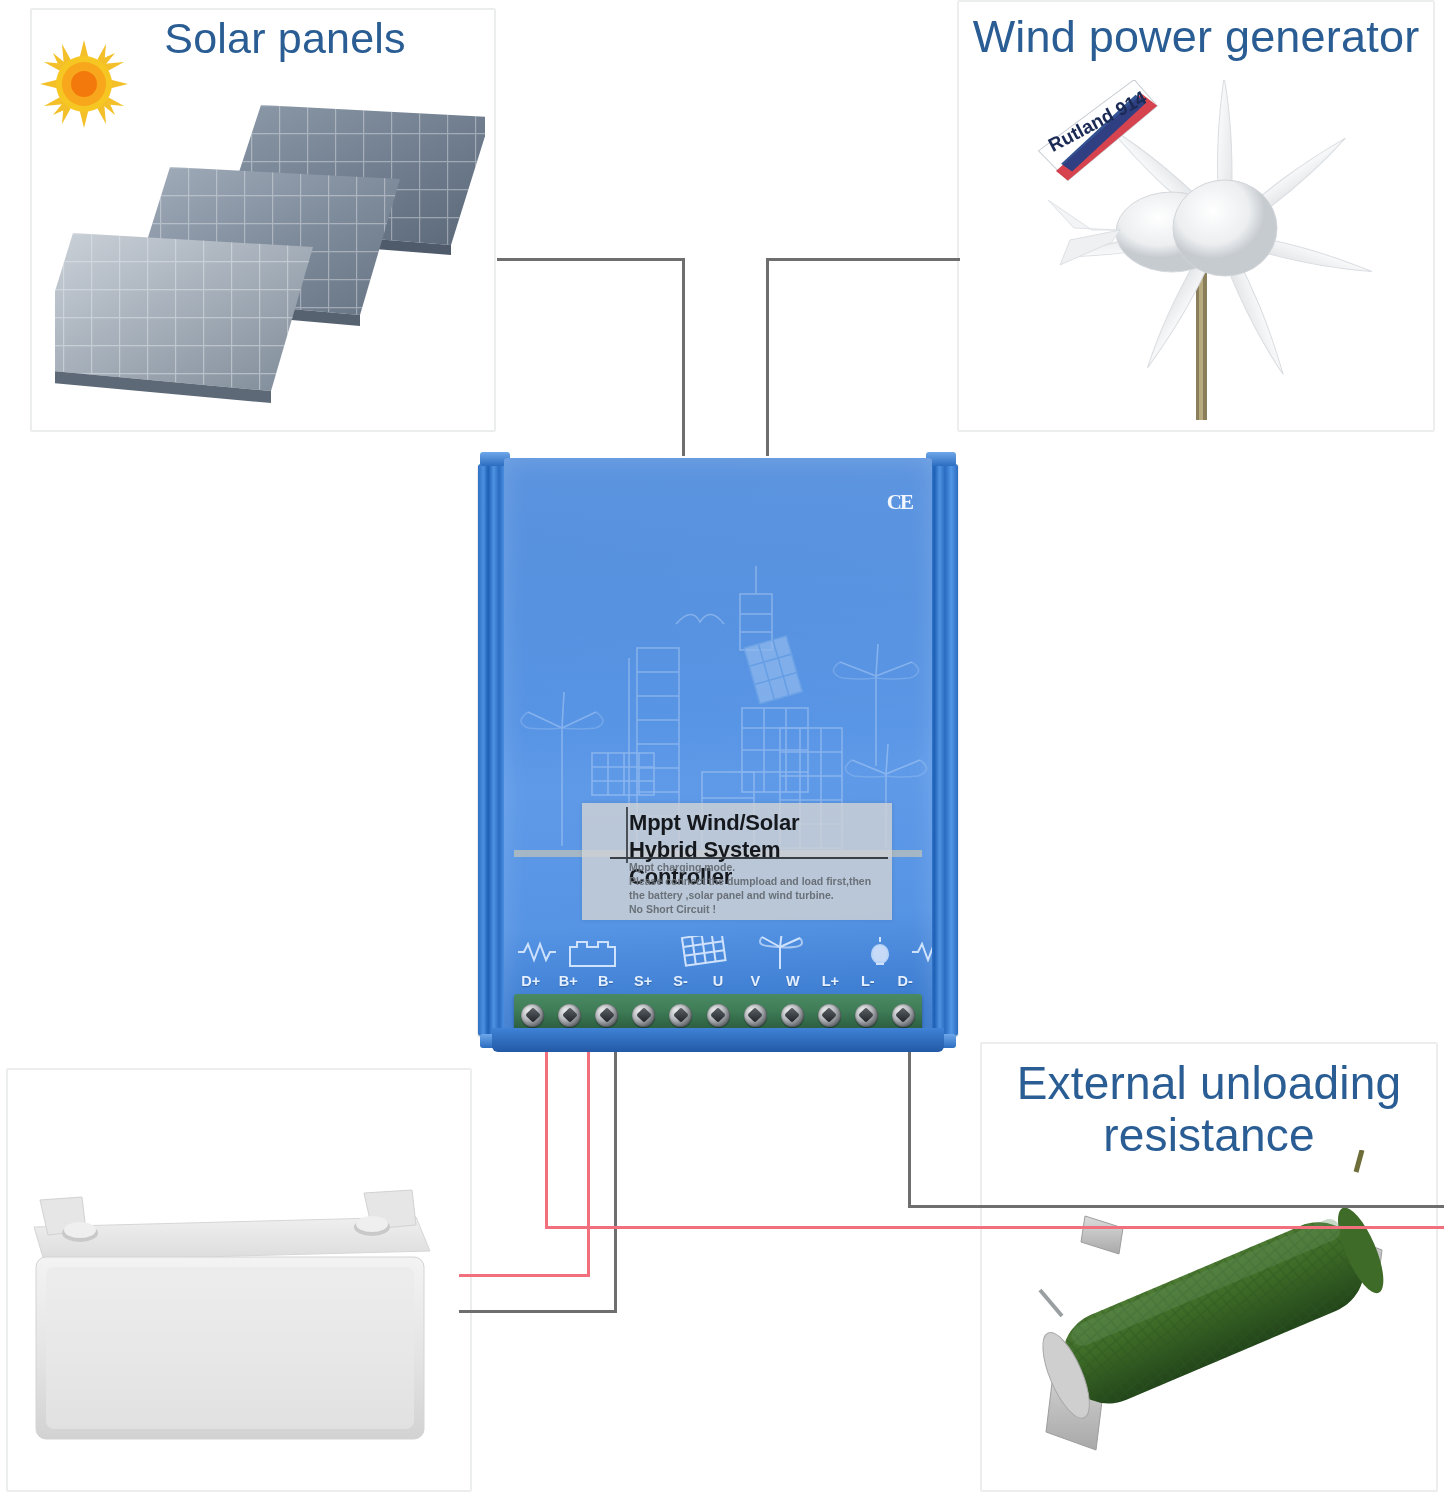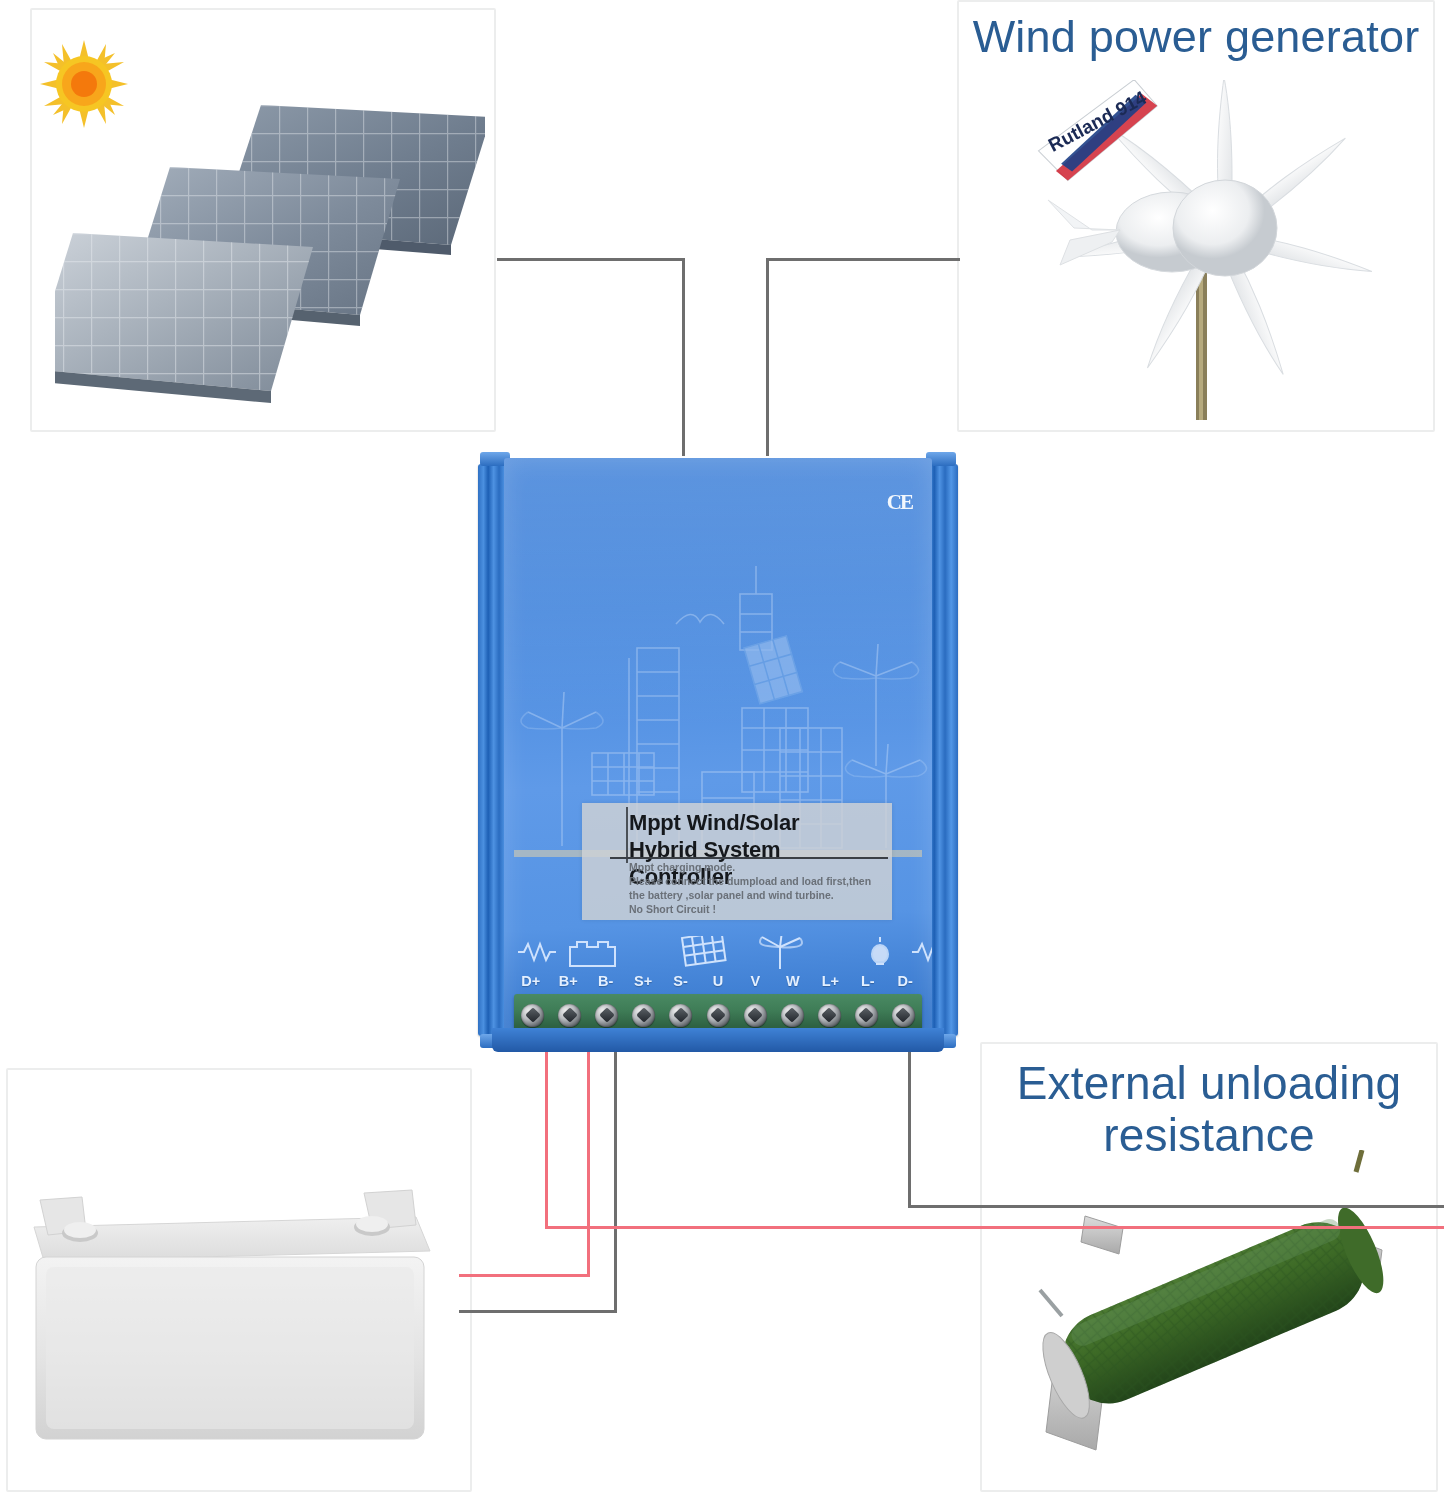--- a/index.html
+++ b/index.html
@@ -173,20 +173,21 @@
           <polygon points="24,86 34,68 26,64"></polygon>
         <polygon points="86,68 68,58 64,66"></polygon>
           <polygon points="6,24 24,34 28,26"></polygon>
       </g>
       <circle cx="46" cy="46" r="28" fill="#f6c623"></circle>
       <circle cx="46" cy="46" r="22" fill="#f8a61b"></circle>
       <circle cx="46" cy="46" r="13" fill="#f4790c"></circle>
     </g>
   </svg>
 
+  <div class="frame-title" style="left:120px;top:14px;width:330px;font-size:43px;">Solar panels</div>
 
   <svg class="panelgroup" style="left:55px;top:105px;" width="430" height="320" viewBox="0 0 430 320">
     <defs>
       <linearGradient id="pnl3" x1="0" y1="0" x2="1" y2="1">
         <stop offset="0%" stop-color="#8d9aa9"></stop>
           <stop offset="55%" stop-color="#6f7d8e"></stop>
         <stop offset="100%" stop-color="#5b6878"></stop>
       </linearGradient>
       <linearGradient id="pnl2" x1="0" y1="0" x2="1" y2="1">
         <stop offset="0%" stop-color="#a3aebb"></stop>

